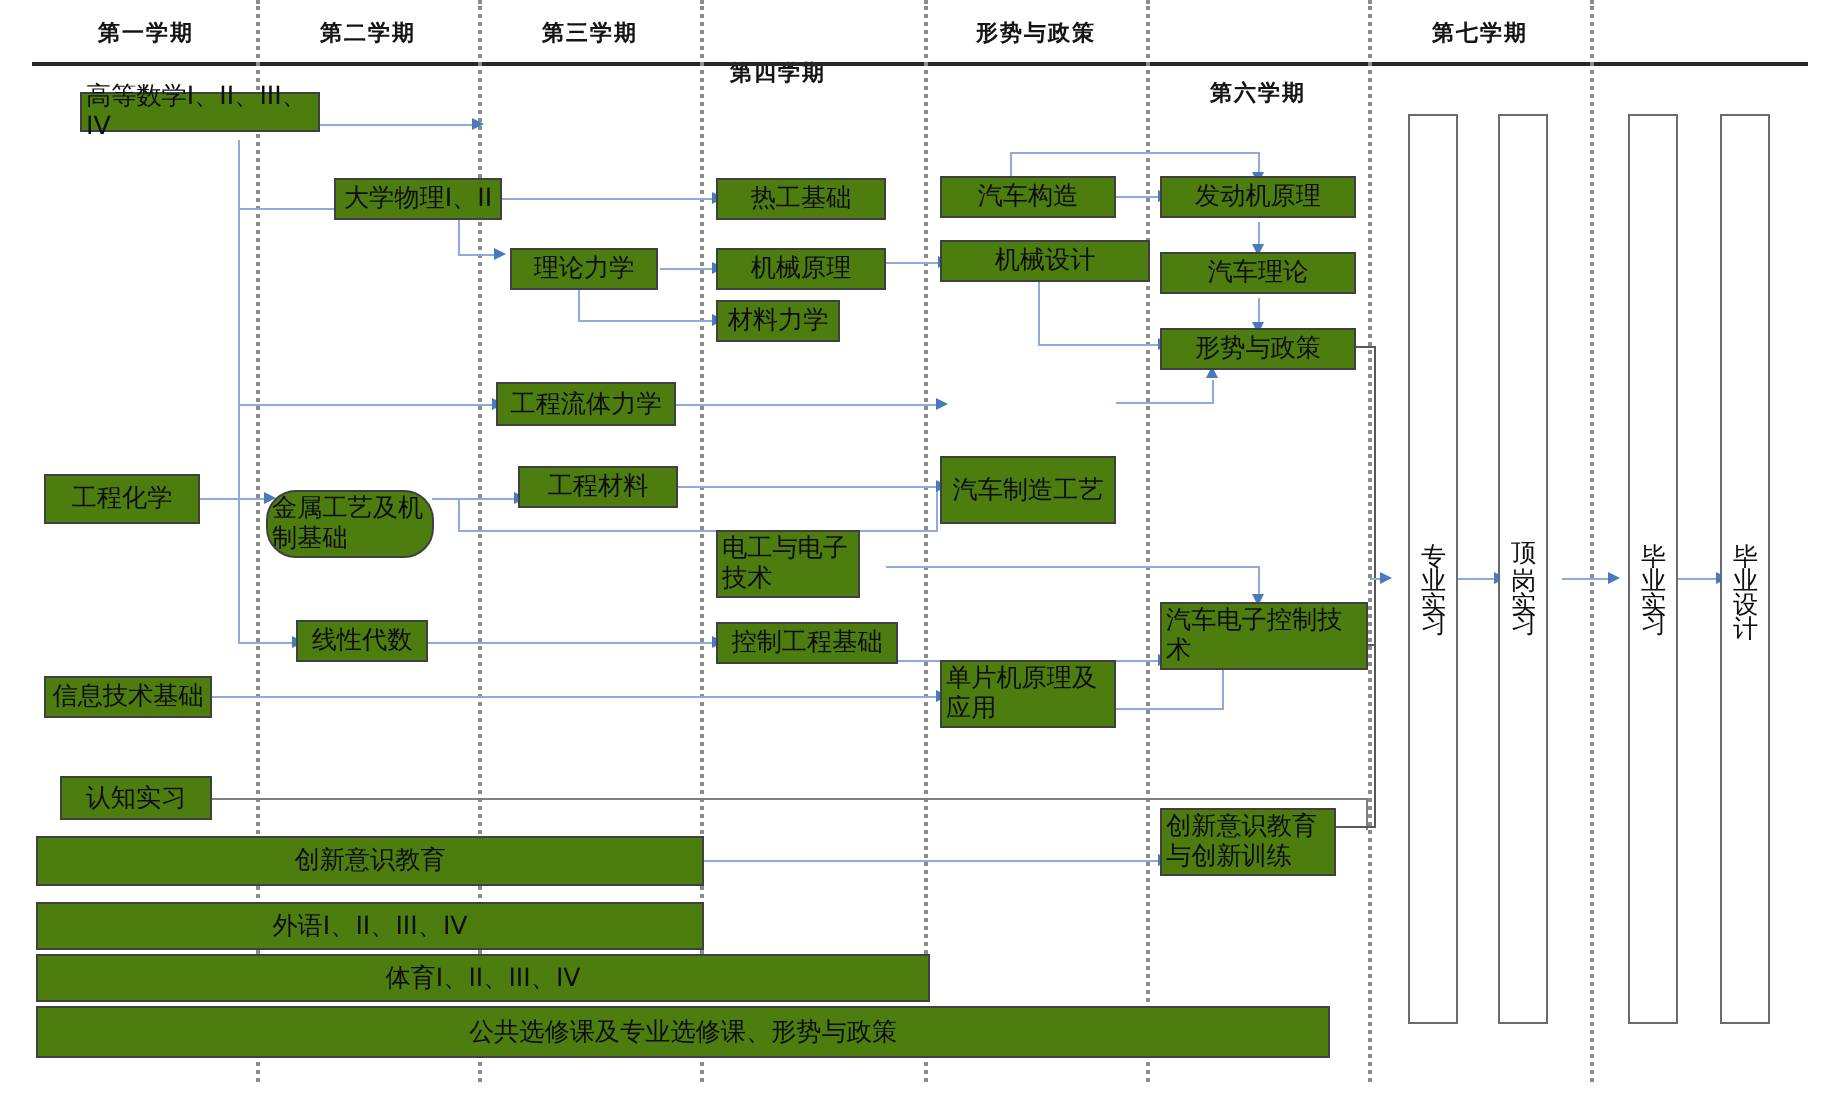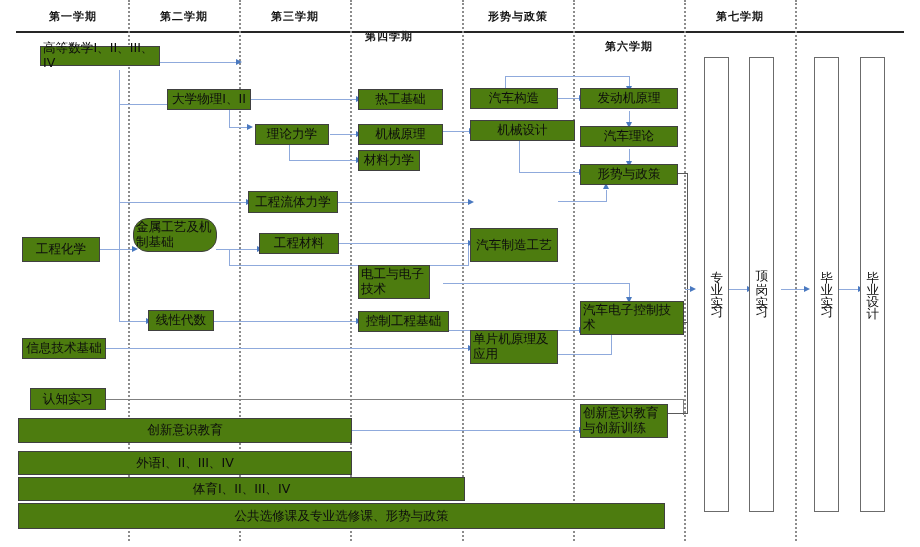--- a/index.html
+++ b/index.html
@@ -179,21 +179,21 @@
   <div class="bx dk" style="left:40px;top:46px;width:120px;height:20px;">高等数学I、II、III、IV</div>
 
   <div class="bx dk" style="left:22px;top:237px;width:78px;height:25px;">工程化学</div>
 
   <div class="bx dk" style="left:22px;top:338px;width:84px;height:21px;">信息技术基础</div>
 
   <div class="bx dk" style="left:30px;top:388px;width:76px;height:22px;">认知实习</div>
 
   <div class="bx dk" style="left:167px;top:89px;width:84px;height:21px;">大学物理I、II</div>
 
-  <div class="bx dk" style="left:133px;top:218px;width:84px;height:34px;border-radius:15px;">金属工艺及机制基础</div>
+  <div class="bx dk" style="left:133px;top:245px;width:84px;height:34px;border-radius:15px;">金属工艺及机制基础</div>
 
   <div class="bx dk" style="left:148px;top:310px;width:66px;height:21px;">线性代数</div>
 
 
   <div class="bx dk" style="left:255px;top:124px;width:74px;height:21px;">理论力学</div>
 
   <div class="bx dk" style="left:248px;top:191px;width:90px;height:22px;">工程流体力学</div>
 
   <div class="bx dk" style="left:259px;top:233px;width:80px;height:21px;">工程材料</div>
 

